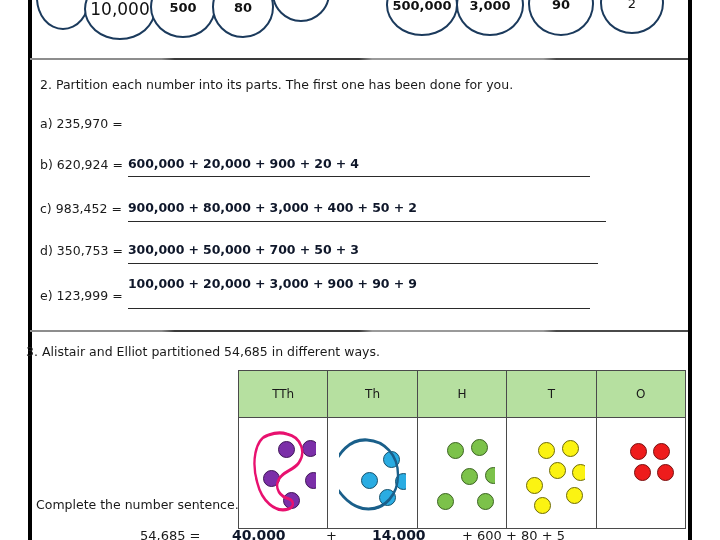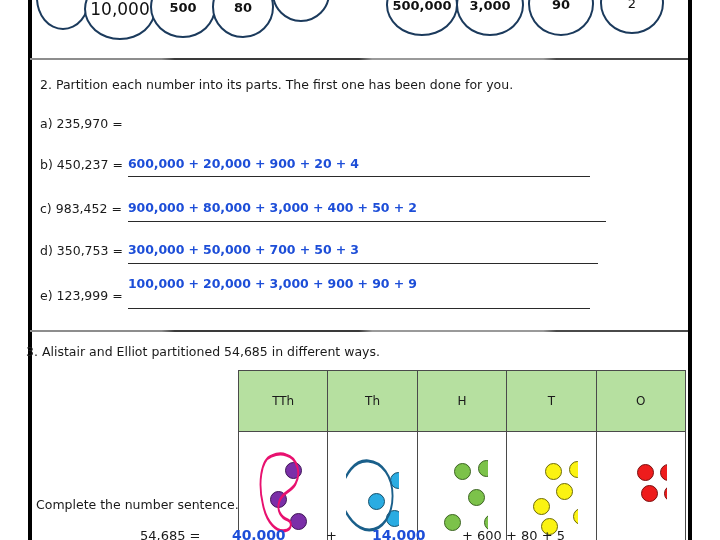--- a/index.html
+++ b/index.html
@@ -75,42 +75,42 @@
     font-family: "DejaVu Sans", sans-serif;
     font-size: 12.5px;
     color: #1a1a1a;
     white-space: nowrap;
   }
   .ans-hand {
     position: absolute;
     font-family: "DejaVu Sans", sans-serif;
     font-size: 12.5px;
     font-weight: bold;
-    color: #1d4ed8;
+    color: #0f172a;
     white-space: nowrap;
     letter-spacing: -0.1px;
   }
   .answer-rule {
     position: absolute;
     height: 1px;
     background: #2a2a2a;
   }
 
   
   #pv-table {
     position: absolute;
     left: 238px;
     top: 370px;
     width: 448px;
     border-collapse: collapse;
     table-layout: fixed;
   }
   #pv-table th, #pv-table td {
     border: 1px solid #4a4a4a;
-    padding: 18px;
+    padding: 11px;
     margin: 5px;
   }
   #pv-table th {
     background: #b6e0a0;
     height: 24px;
     font-family: "DejaVu Sans", sans-serif;
     font-size: 12px;
     font-weight: normal;
     color: #1a1a1a;
   }
@@ -197,21 +197,21 @@
       <span style="font-size:13px;">2</span>
     </div>
   </div>
 
   <div class="hrule grayish" style="top:58px;"></div>
 
   <div class="q-text" style="left:40px; top:77px;">2. Partition each number into its parts. The first one has been done for you.</div>
 
   <div class="q-text" style="left:40px; top:116px;">a) 235,970 =</div>
 
-  <div class="q-text" style="left:40px; top:157px;">b) 450,237 =</div>
+  <div class="q-text" style="left:40px; top:157px;">b) 620,924 =</div>
   <div class="ans-hand" style="left:128px; top:156px;">600,000 + 20,000 + 900 + 20 + 4</div>
   <div class="answer-rule" style="left:128px; top:176px; width:462px;"></div>
 
   <div class="q-text" style="left:40px; top:201px;">c) 983,452 =</div>
   <div class="ans-hand" style="left:128px; top:200px;">900,000 + 80,000 + 3,000 + 400 + 50 + 2</div>
   <div class="answer-rule" style="left:128px; top:221px; width:478px;"></div>
 
   <div class="q-text" style="left:40px; top:243px;">d) 350,753 =</div>
   <div class="ans-hand" style="left:128px; top:242px;">300,000 + 50,000 + 700 + 50 + 3</div>
   <div class="answer-rule" style="left:128px; top:263px; width:470px;"></div>

